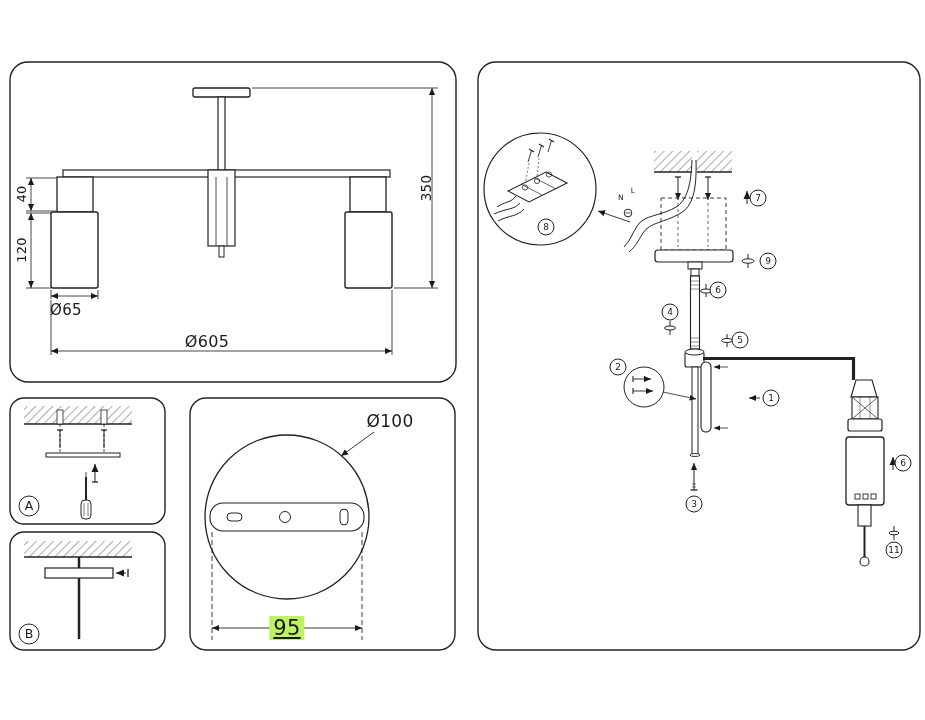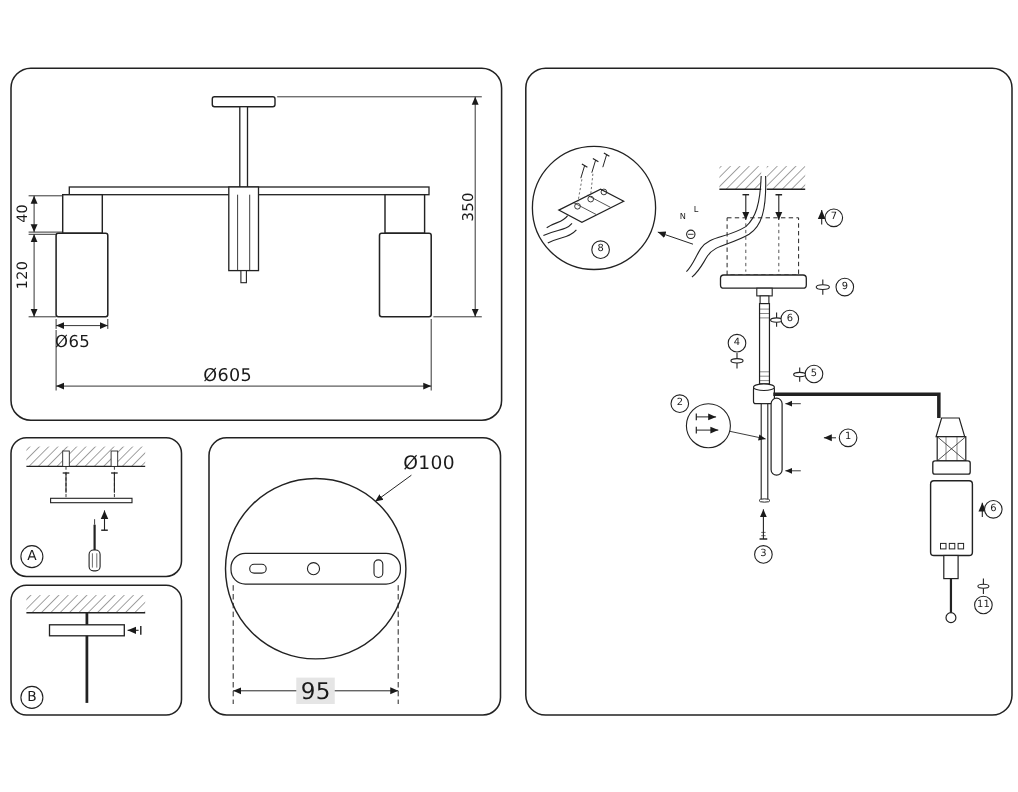--- a/index.html
+++ b/index.html
@@ -3,21 +3,21 @@
 <meta charset="utf-8">
 <style>
   * { margin:0; padding:0; box-sizing:border-box; }
   html,body { width:925px; height:720px; background:#fff;
     font-family:"DejaVu Sans","Liberation Sans",sans-serif; color:#1a1a1a; }
   .stage { position:relative; width:925px; height:720px; background:#fff; overflow:hidden; }
   svg.art { position:absolute; left:0; top:0; }
   .lbl { position:absolute; transform:translate(-50%,-50%); white-space:nowrap; color:#1a1a1a;
          letter-spacing:0.3px; }
   .lbl.rot { transform:translate(-50%,-50%) rotate(-90deg); }
-  .lbl.bg { background:#e5e5e5; padding:0 4px; }
+  .lbl.bg { background:#bef264; padding:0 4px;text-decoration:underline; }
   .stepc { position:absolute; width:17px; height:17px; border:1.1px solid #222; border-radius:50%;
            background:#fff; display:flex; align-items:center; justify-content:center;
            font-size:9px; line-height:1; transform:translate(-50%,-50%); }
   .stepc.abc { width:21px; height:21px; font-size:12.5px; }
 </style>
 </head>
 <body>
 
 <div class="stage">
 

